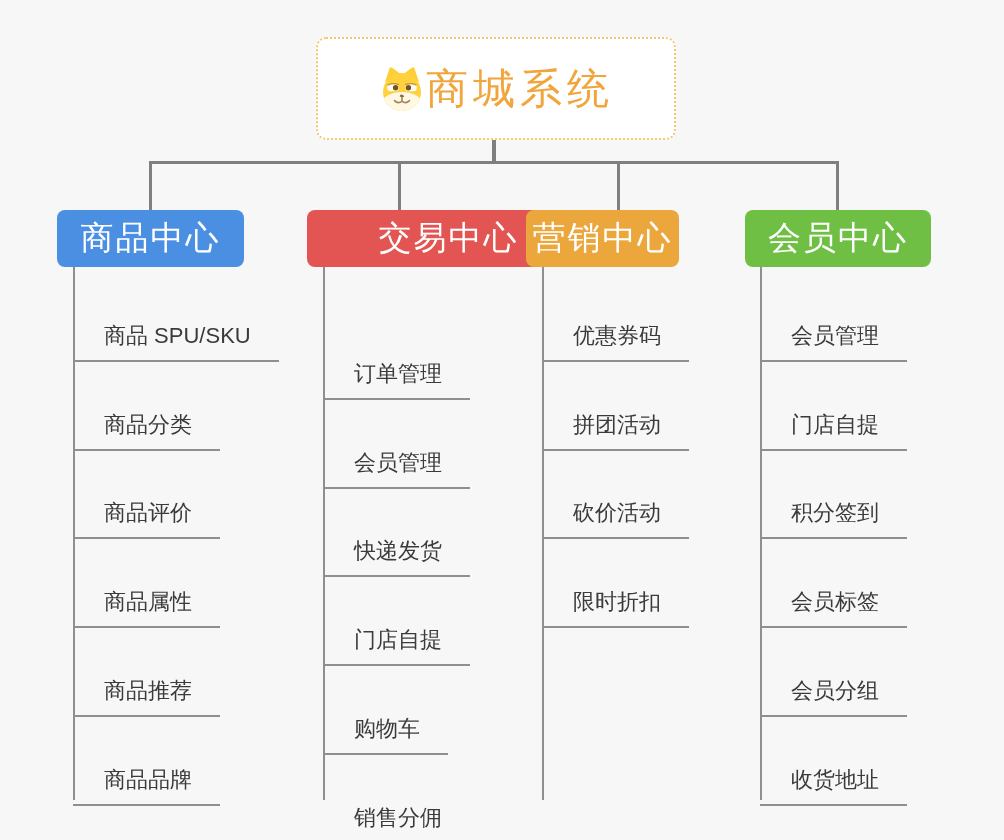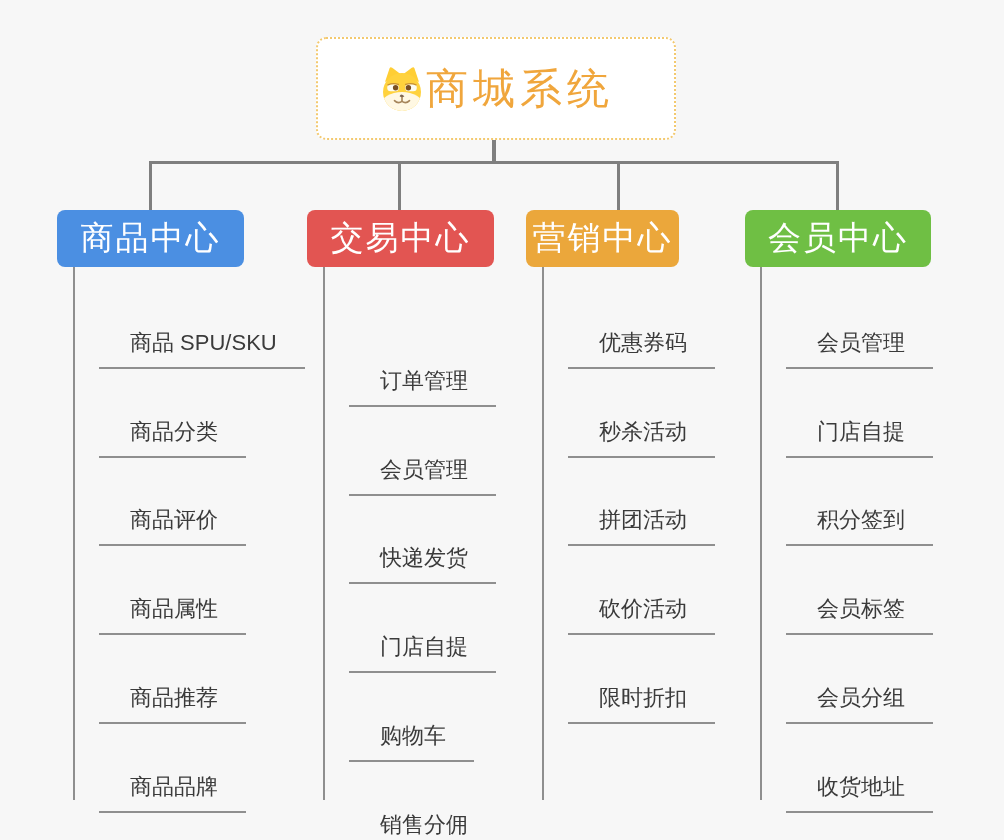--- a/index.html
+++ b/index.html
@@ -82,23 +82,22 @@
     background: #8F8F8F;
   }
   .vline-1 { left: 73px; }
   .vline-2 { left: 323px; }
   .vline-3 { left: 542px; }
   .vline-4 { left: 760px; }
 
   
   .col {
     position: absolute;
-    top: 280px;
+    top: 273px;
     width: 240px;
-    padding-left: 26px;
   }
   .col-1 { left: 73px; }
   .col-2 { left: 323px; margin-top: 38px; }
   .col-3 { left: 542px; }
   .col-4 { left: 760px; }
   .row {
     height: 88.8px;
     display: flex;
     align-items: flex-end;
   }
@@ -143,21 +142,21 @@
         <path d="M27.6 19.4 Q33 17.6 38 19.8" stroke="#C89136" stroke-width="1.4" fill="none" stroke-linecap="round"></path>
         <path d="M21.6 31.2 Q24 33.4 26.4 31.2 Q24.6 29.6 23.4 29.6 Q22.2 29.6 21.6 31.2 Z" fill="#7D6652"></path>
         <path d="M24 32.5 L24 36.2" stroke="#A5855B" stroke-width="1.6" stroke-linecap="round" fill="none"></path>
         <path d="M16.5 35.6 Q20 39.2 24 36.4 Q28 39.2 31.5 35.6" stroke="#A5855B" stroke-width="1.6" fill="none" stroke-linecap="round"></path>
       </svg>
     </span>
     <span class="root-title">商城系统</span>
   </div>
 
   <div class="branch branch-1" style="background-color: rgb(75, 143, 226);">商品中心</div>
-  <div class="branch branch-2" style="background-color: rgb(226, 85, 82);">交易中心</div>
+  <div class="branch branch-2" style="background-color: rgb(226, 85, 82); padding-left: 48px;">交易中心</div>
   <div class="branch branch-3" style="background-color: rgb(235, 167, 59);">营销中心</div>
   <div class="branch branch-4" style="background-color: rgb(111, 191, 68);">会员中心</div>
 
   <div class="vline vline-1"></div>
   <div class="vline vline-2"></div>
   <div class="vline vline-3"></div>
   <div class="vline vline-4"></div>
 
   <div class="col col-1">
     <div class="row">
@@ -199,23 +198,20 @@
     <div class="row">
         <span class="item-node">销售分佣</span>
       </div>
   </div>
 
   <div class="col col-3">
     <div class="row">
         <span class="item-node">优惠券码</span>
       </div>
     <div class="row">
-        <span class="item-node">秒杀活动</span>
-      </div>
-    <div class="row">
         <span class="item-node">拼团活动</span>
       </div>
     <div class="row">
         <span class="item-node">砍价活动</span>
       </div>
     <div class="row">
         <span class="item-node">限时折扣</span>
       </div>
   </div>
 

